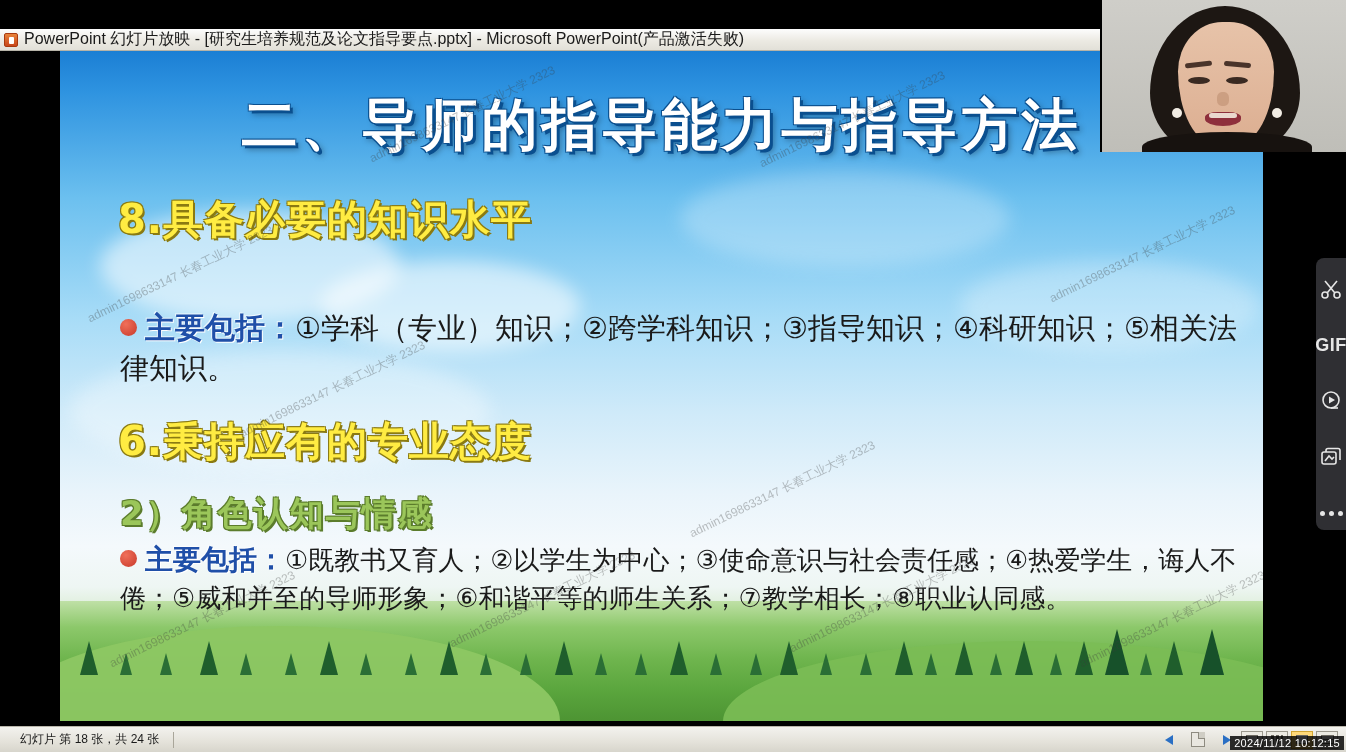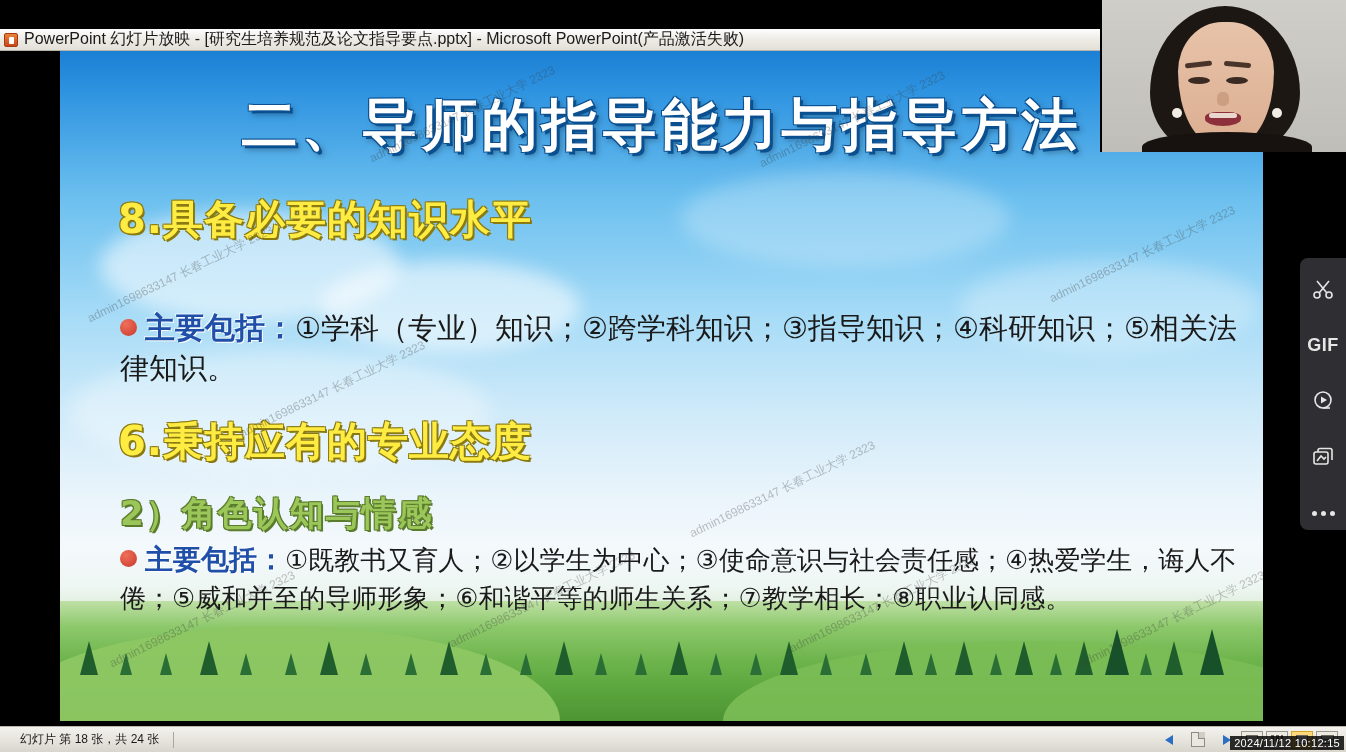--- a/index.html
+++ b/index.html
@@ -167,21 +167,21 @@
   .cam-nose { position: absolute; left: 115px; top: 92px; width: 12px; height: 14px; background: rgba(180,130,100,.45); border-radius: 40%; }
   .cam-mouth { position: absolute; left: 103px; top: 112px; width: 36px; height: 14px; background: #8e2f3c; border-radius: 40% 40% 55% 55%; }
   .cam-teeth { position: absolute; left: 107px; top: 113px; width: 28px; height: 5px; background: #ead8cf; border-radius: 3px; }
   .cam-ear { position: absolute; width: 10px; height: 10px; background: #f1ece4; border-radius: 50%; top: 108px; }
   .cam-ear.l { left: 70px; }
   .cam-ear.r { left: 170px; }
   .cam-body { position: absolute; left: 40px; top: 132px; width: 170px; height: 30px; background: #17120f; border-radius: 50% 50% 0 0; }
 
   
   .toolbar {
-    position: absolute; right: 0; top: 258px; width: 46px; height: 272px;
+    position: absolute; right: 0; top: 258px; width: 30px; height: 272px;
     background: #2f2f33; border-radius: 8px 0 0 8px; z-index: 7;
     display: flex; flex-direction: column; align-items: center;
     padding-top: 16px; gap: 26px;
   }
   .tb-btn {
     width: 32px; height: 30px; display: flex; align-items: center; justify-content: center;
     color: #e6e6e6; cursor: pointer;
   }
   .tb-btn svg { display: block; }
   .tb-gif { font-size: 18px; font-weight: bold; letter-spacing: .5px; color: #e6e6e6; font-family: "Liberation Sans", sans-serif; }

